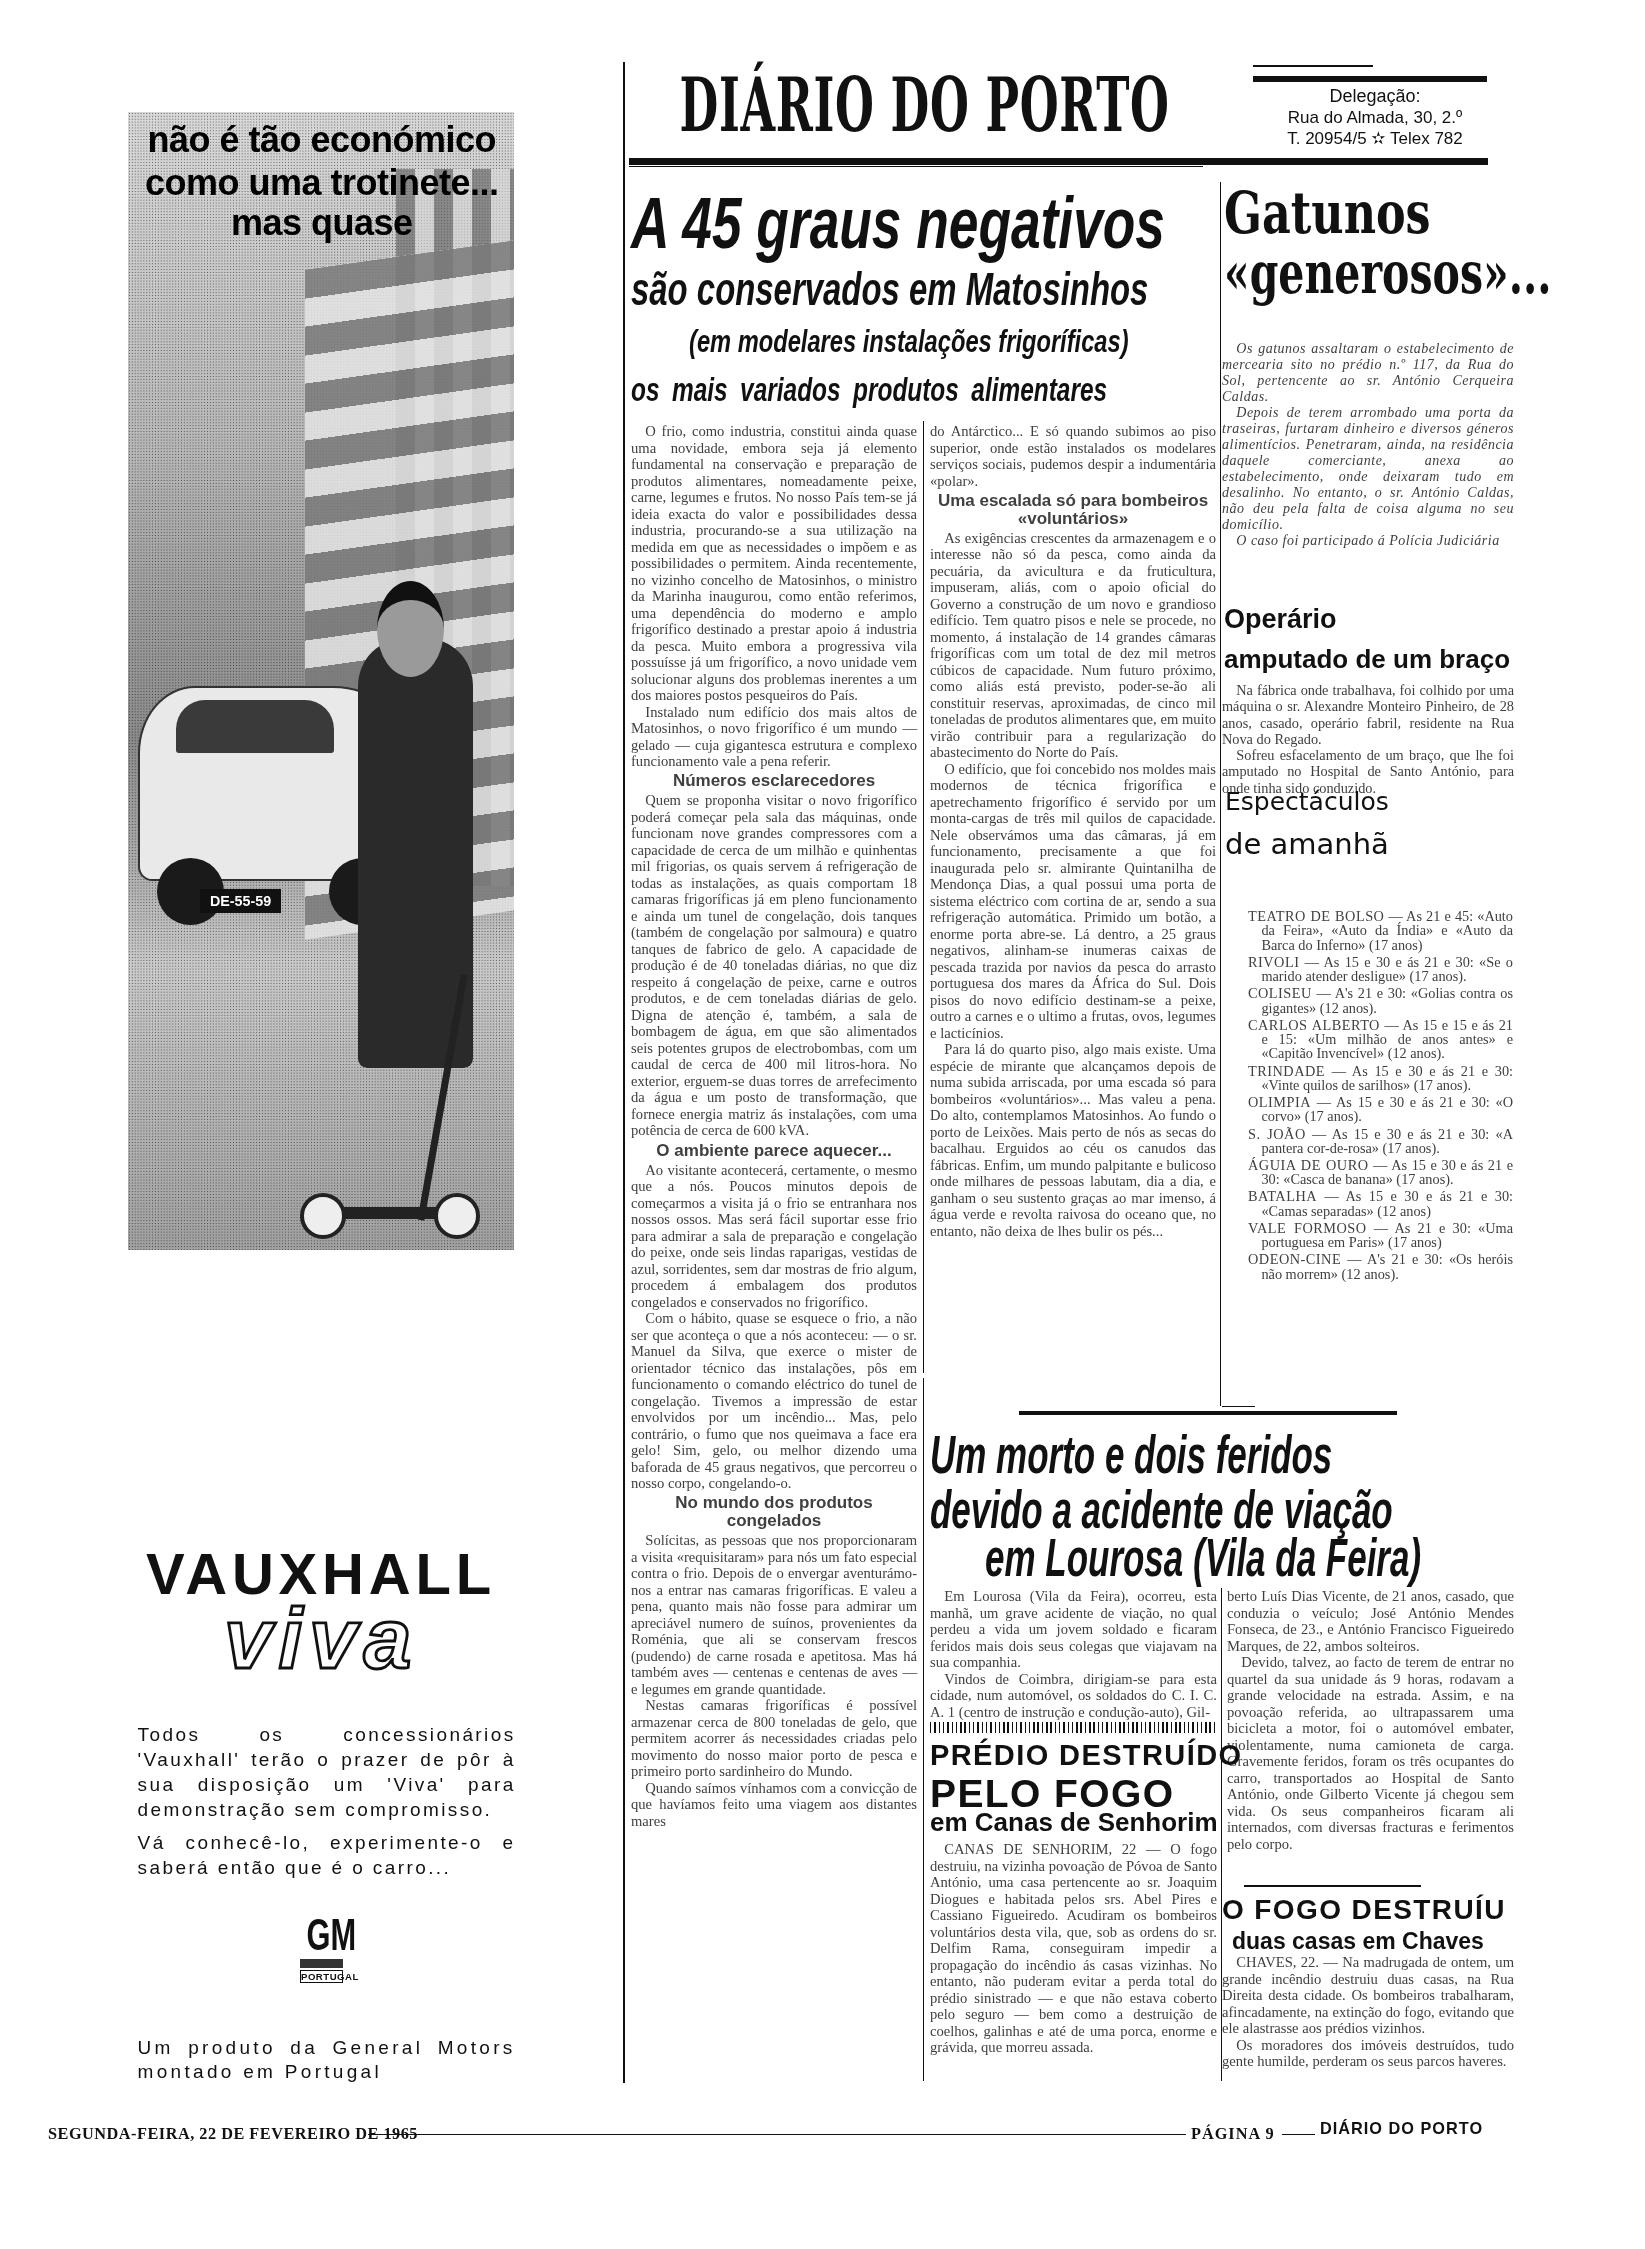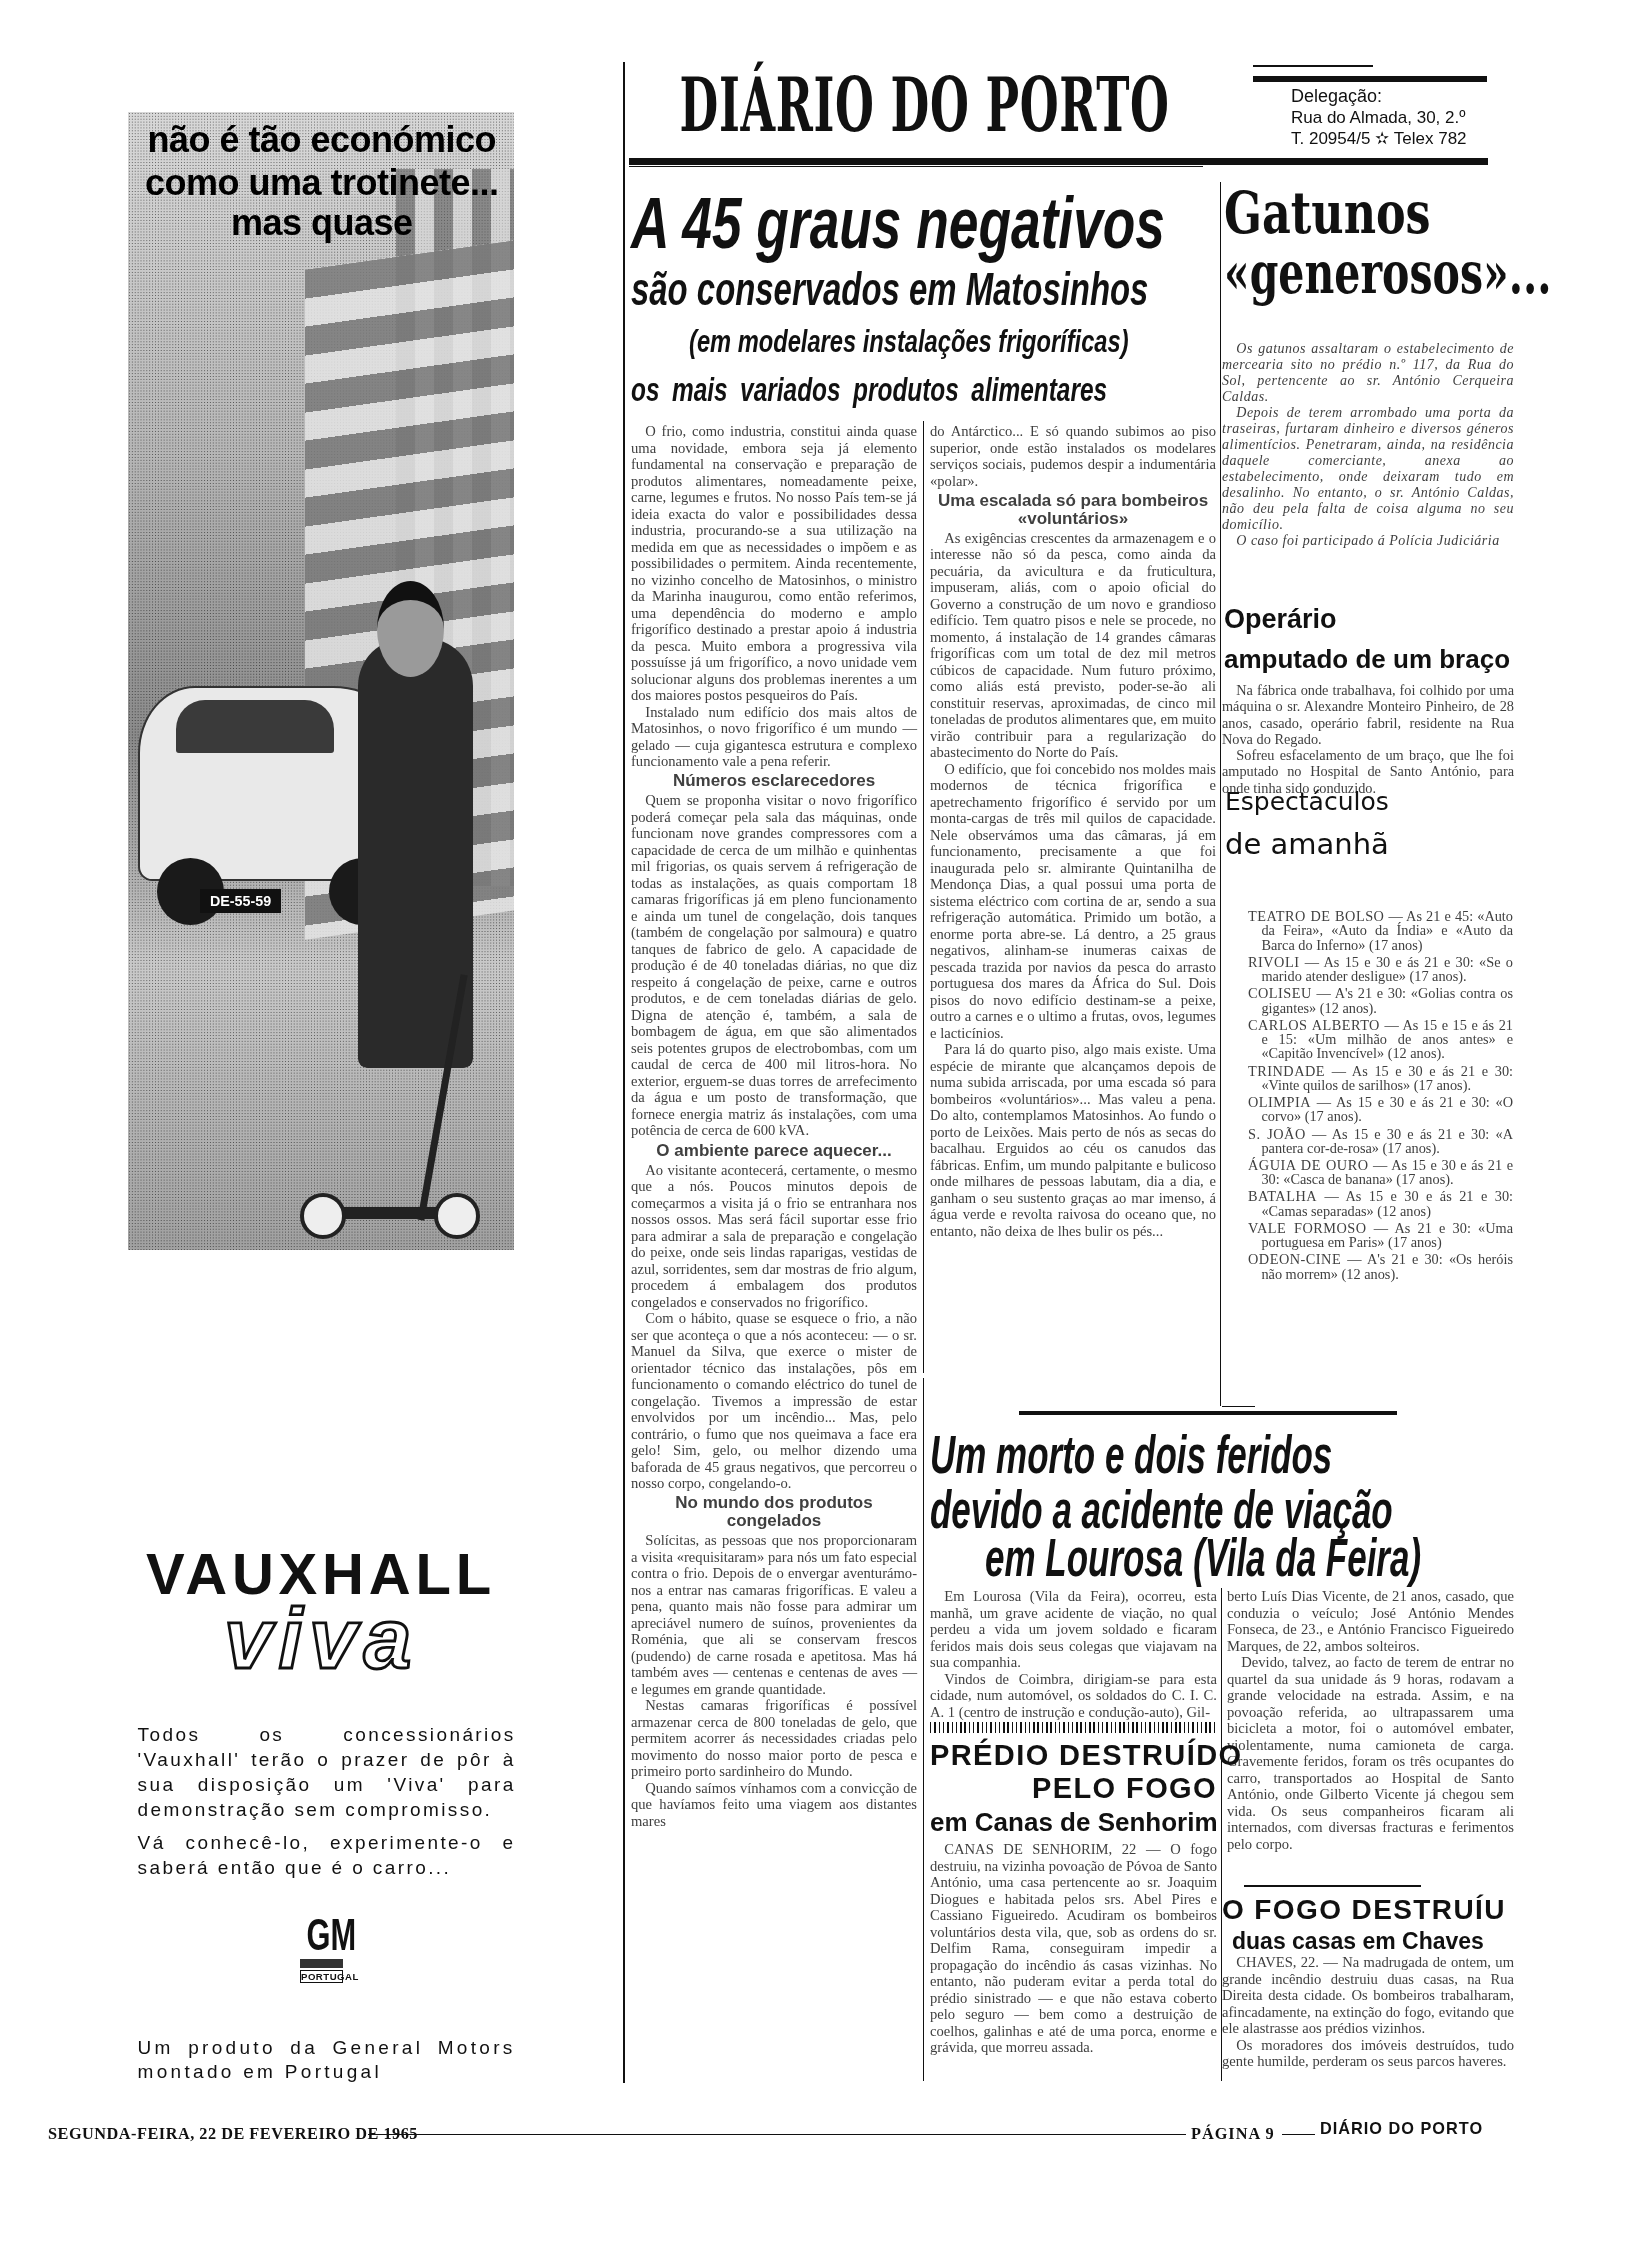--- a/index.html
+++ b/index.html
@@ -36,21 +36,21 @@
   #viva { position: absolute; left: 0; top: 1483px; width: 386px; font-family: "Liberation Sans", "DejaVu Sans", sans-serif; font-weight: bold; font-style: italic; font-size: 86px; line-height: 1; color: #fff; -webkit-text-stroke: 2.9px #111; text-align: center; letter-spacing: 6.7px; }
   #gm-logo { position: absolute; left: 172px; top: 1801px; width: 43px; text-align: center; }
   #gm-letters { font-family: "Liberation Sans", "DejaVu Sans", sans-serif; font-weight: bold; font-size: 44px; line-height: 1; transform: scaleX(0.7); display: block; color: #111; }
   #gm-bar { height: 9.6px; background: #333; margin-top: 1.9px; }
   #gm-portugal { border: 1.4px solid #111; font-family: "Liberation Sans", sans-serif; font-weight: bold; font-size: 9.6px; margin-top: 1.9px; letter-spacing: 0.5px; }
 
   
   #masthead-title { left: 631px; top: 67px; width: 588px; text-align: center; font-family: "DejaVu Serif", "Liberation Serif", serif; font-weight: bold; font-size: 72px; line-height: 1; letter-spacing: 1px; transform: scaleX(0.62) scaleY(1.05); transform-origin: left top; width: 947px; color: #111; }
   #masthead-rule-top { left: 1253px; top: 76px; width: 234px; height: 5.7px; background: #111; }
   #masthead-rule-top2 { left: 1253px; top: 65px; width: 120px; height: 1.9px; background: #111; }
-  #delegation { left: 1291px; top: 86px; width: 230px; font-family: "Liberation Sans", "DejaVu Sans", sans-serif; font-size: 17px; line-height: 21px; color: #111; }
+  #delegation { left: 1260px; top: 86px; width: 230px; font-family: "Liberation Sans", "DejaVu Sans", sans-serif; font-size: 17px; line-height: 21px; color: #111; text-align: center; }
   #delegation .lbl { font-size: 18px; }
   #masthead-rule { left: 629px; top: 158px; width: 859px; height: 6.7px; background: #111; }
   #masthead-rule-b { left: 629px; top: 166px; width: 574px; height: 1.4px; background: #111; }
   #page-divider { left: 623px; top: 62px; width: 1.9px; height: 2021px; background: #111; }
 
   
   .hl-cond { font-family: "Liberation Sans", "DejaVu Sans", sans-serif; font-weight: bold; font-style: italic; color: #111; line-height: 1; white-space: nowrap; transform-origin: left top; }
   #main-hl1 { left: 631px; top: 187px; font-size: 72px; transform: scaleX(0.74); }
   #main-hl2 { left: 631px; top: 265px; font-size: 47px; transform: scaleX(0.70); }
   #main-hl3 { left: 689px; top: 325px; font-size: 32px; transform: scaleX(0.74); }
@@ -81,21 +81,21 @@
 
   
   #acc-rule { left: 1019px; top: 1411px; width: 378px; height: 3.8px; background: #111; }
   #acc-hl1 { left: 930px; top: 1428px; font-size: 53px; transform: scaleX(0.66); }
   #acc-hl2 { left: 930px; top: 1483px; font-size: 53px; transform: scaleX(0.66); }
   #acc-hl3 { left: 985px; top: 1531px; font-size: 53px; transform: scaleX(0.66); }
   #acc-col1 { left: 930px; top: 1588px; width: 287px; }
   #acc-col2 { left: 1227px; top: 1588px; width: 287px; }
   #prd-rule { left: 930px; top: 1722px; width: 287px; height: 10.5px; background: repeating-linear-gradient(90deg, #111 0 1.4px, #fff 1.4px 4.3px); }
   #prd-hl1 { left: 930px; top: 1741px; width: 287px; font-family: "Liberation Sans", "DejaVu Sans", sans-serif; font-weight: bold; font-size: 29px; line-height: 1; letter-spacing: 1.4px; text-align: left; white-space: nowrap; }
-  #prd-hl2 { left: 930px; top: 1774px; width: 287px; font-family: "Liberation Sans", "DejaVu Sans", sans-serif; font-weight: bold; font-size: 29px; line-height: 1; letter-spacing: 1.4px; text-align: right; white-space: nowrap; }
+  #prd-hl2 { left: 930px; top: 1774px; width: 287px; font-family: "Liberation Sans", "DejaVu Sans", sans-serif; font-weight: bold; font-size: 39px; line-height: 1; letter-spacing: 1.4px; text-align: left; white-space: nowrap; }
   #prd-hl3 { left: 930px; top: 1809px; width: 287px; font-family: "Liberation Sans", "DejaVu Sans", sans-serif; font-weight: bold; font-size: 26px; line-height: 1; white-space: nowrap; text-align: right; }
   #prd-body { left: 930px; top: 1841px; width: 287px; }
   #fogo-rule { left: 1244px; top: 1885px; width: 177px; height: 2.4px; background: #111; }
   #fogo-hl1 { left: 1222px; top: 1896px; font-family: "Liberation Sans", "DejaVu Sans", sans-serif; font-weight: bold; font-size: 28px; line-height: 1; letter-spacing: 1.4px; white-space: nowrap; }
   #fogo-hl2 { left: 1232px; top: 1930px; font-family: "Liberation Sans", "DejaVu Sans", sans-serif; font-weight: bold; font-size: 23px; line-height: 1; white-space: nowrap; }
   #fogo-body { left: 1222px; top: 1954px; width: 292px; }
 
   
   #footer-left { left: 48px; top: 2124px; font-family: "Liberation Serif", "DejaVu Serif", serif; font-weight: bold; font-size: 16.3px; letter-spacing: 0.5px; white-space: nowrap; }
   #footer-rule-l { left: 368px; top: 2134px; width: 818px; height: 1.4px; background: #111; }

